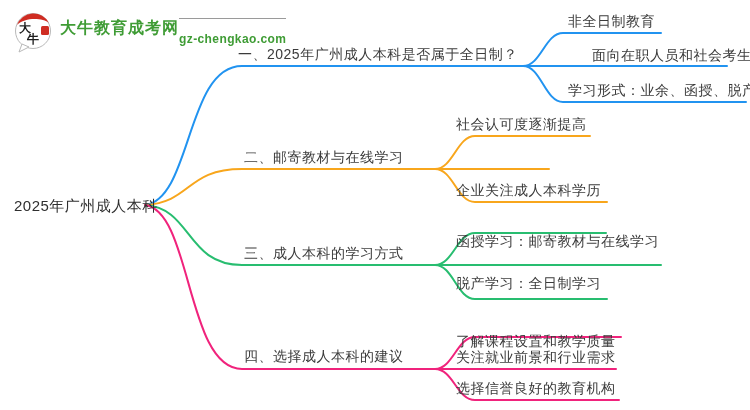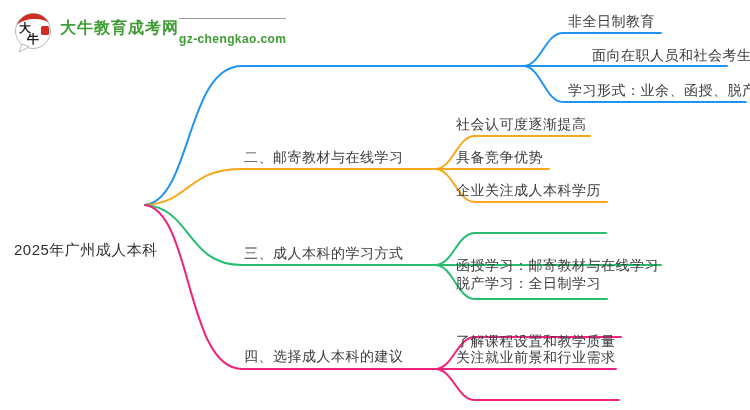--- a/index.html
+++ b/index.html
@@ -4,21 +4,21 @@
 <style>
   html,body{margin:0;padding:0;background:#fff;}
   .stage{
     position:relative;width:750px;height:410px;background:#ffffff;overflow:hidden;
     font-family:"Liberation Sans","DejaVu Sans",sans-serif;
   }
   .node{
     position:absolute;color:#3b3b3b;font-size:14px;line-height:18px;
     white-space:nowrap;letter-spacing:.5px;
   }
-  .root-node{font-size:15px;color:#2f2f2f;margin-top:44px;}
+  .root-node{font-size:15px;color:#2f2f2f;}
   .lines{position:absolute;left:0;top:0;}
   .lines path{fill:none;stroke-width:2;stroke-linecap:round;}
   
   .logo{position:absolute;left:13px;top:10px;display:flex;align-items:center;gap:5px;}
   .logo-txt{display:flex;flex-direction:row;}
   .logo-title{color:#3f9c35;font-weight:bold;font-size:16px;letter-spacing:1px;line-height:20px;}
   .logo-domain{color:#3f9c35;font-weight:bold;font-size:12px;line-height:15px;
     border-top:1.5px solid #9a9a9a;padding-top:13px;width:fit-content;letter-spacing:.4px;}
 </style>
 </head>
@@ -59,31 +59,32 @@
       <rect x="28" y="16" width="8" height="9" rx="1.5" fill="#cf2c22"></rect>
     </svg>
     <div class="logo-txt">
       <div class="logo-title">大牛教育成考网</div>
       <div class="logo-domain">gz-chengkao.com</div>
     </div>
   </div>
 
   <div class="node root-node" style="left:14px;top:197px;">2025年广州成人本科</div>
 
+  <div class="node" style="left:238px;top:45px;">一、2025年广州成人本科是否属于全日制？</div>
   <div class="node" style="left:244px;top:148px;">二、邮寄教材与在线学习</div>
   <div class="node" style="left:244px;top:244px;">三、成人本科的学习方式</div>
   <div class="node" style="left:244px;top:347px;">四、选择成人本科的建议</div>
 
   <div class="node" style="left:568px;top:12px;">非全日制教育</div>
   <div class="node" style="left:568px;top:46px;margin-left:24px;">面向在职人员和社会考生</div>
   <div class="node" style="left:568px;top:81px;">学习形式：业余、函授、脱产</div>
 
   <div class="node" style="left:456px;top:115px;">社会认可度逐渐提高</div>
-  <div class="node" style="left:456px;top:148px;">具备竞争优势</div>
   <div class="node" style="left:456px;top:181px;">企业关注成人本科学历</div>
 
-  <div class="node" style="left:456px;top:256px;text-align:right;">函授学习：邮寄教材与在线学习</div>
+  <div class="node" style="left:456px;top:232px;text-align:right;">函授学习：邮寄教材与在线学习</div>
   <div class="node" style="left:456px;top:274px;">脱产学习：全日制学习</div>
 
   <div class="node" style="left:456px;top:332px;">了解课程设置和教学质量</div>
   <div class="node" style="left:456px;top:348px;">关注就业前景和行业需求</div>
+  <div class="node" style="left:456px;top:379px;">选择信誉良好的教育机构</div>
 
 </div>
 
 </body></html>

